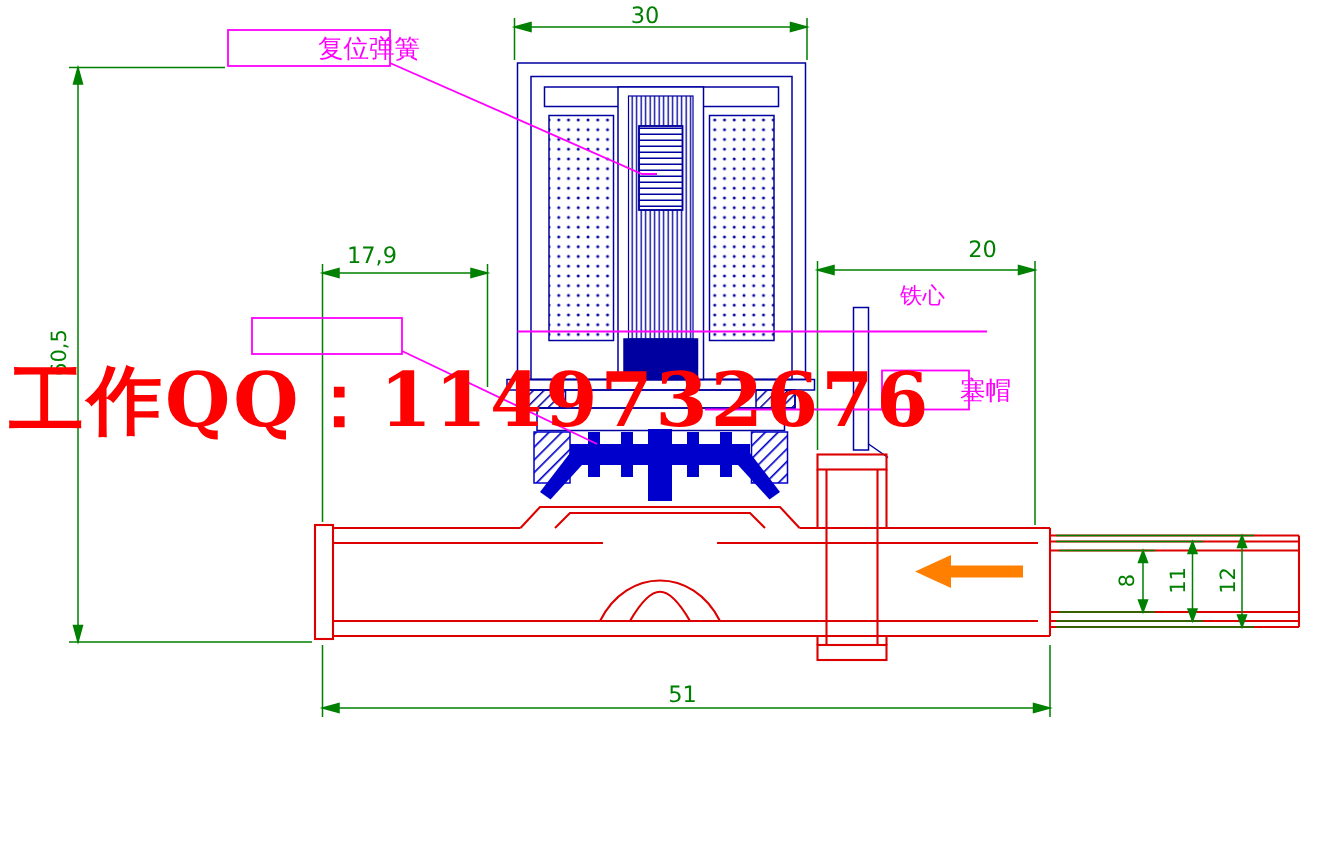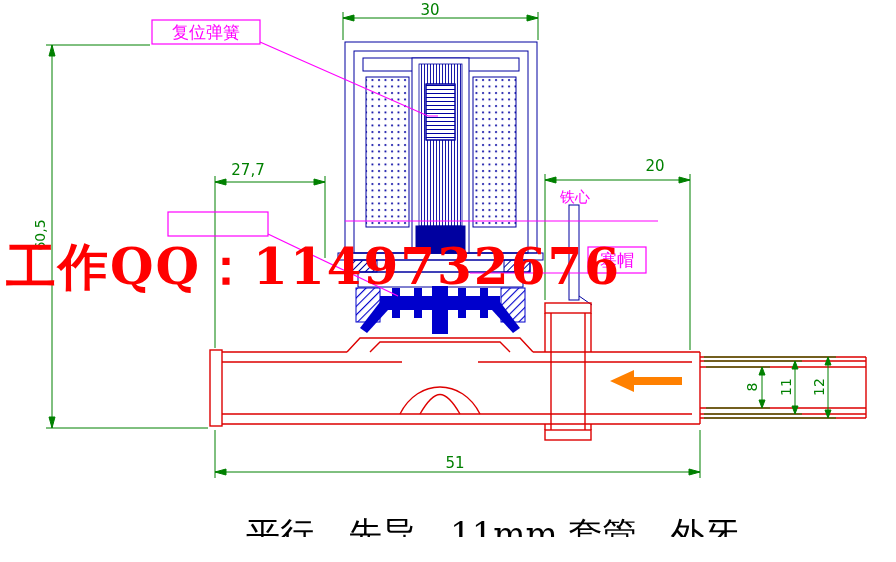--- a/index.html
+++ b/index.html
@@ -2,21 +2,21 @@
 <html><head>
 <meta charset="utf-8">
 <style>
   html,body{margin:0;padding:0;background:#fff;}
   #canvas{position:relative;width:896px;height:537px;background:#ffffff;overflow:hidden;
           font-family:"DejaVu Sans",sans-serif;}
   #drawing-svg{position:absolute;left:0;top:0;z-index:1;}
   .dim-text{position:absolute;color:#008000;font-size:15px;z-index:3;text-align:center;}
   .dim-text.rot{transform:translate(-50%,-50%) rotate(-90deg);white-space:nowrap;font-size:14px;}
   .mlabel{position:absolute;color:#ff00ff;font-size:17px;z-index:4;
-          display:flex;align-items:center;justify-content:center;white-space:nowrap;}
+          display:flex;align-items:center;justify-content:center;white-space:nowrap;padding-left:40px;}
   #watermark{position:absolute;left:6px;top:234px;color:#ff0000;z-index:10;
              font-family:"DejaVu Serif",serif;font-weight:bold;font-size:50px;
              letter-spacing:2px;white-space:nowrap;}
   #note{position:absolute;left:246px;top:512px;color:#000000;z-index:6;
         font-family:"DejaVu Serif",serif;font-size:34px;white-space:nowrap;}
 </style>
 </head>
 <body>
 
 <div id="canvas">
@@ -136,29 +136,28 @@
       <path d="M260,42 L428,116 H438"></path>
       <rect x="168" y="212" width="100" height="24"></rect>
       <path d="M268,234 L398,296"></path>
       <path d="M345,221 H658"></path>
       <rect x="588" y="247" width="58" height="26"></rect>
       <path d="M470,273 H588"></path>
     </g>
   </svg>
 
   <span class="dim-text" style="left:410px;top:1px;width:40px;">30</span>
-  <span class="dim-text" style="left:218px;top:161px;width:60px;">27,7</span>
+  <span class="dim-text" style="left:218px;top:161px;width:60px;">17,9</span>
   <span class="dim-text" style="left:635px;top:157px;width:40px;">20</span>
   <span class="dim-text" style="left:435px;top:454px;width:40px;">51</span>
   <span class="dim-text rot" style="left:40px;top:235px;">60,5</span>
   <span class="dim-text rot" style="left:752px;top:387px;">8</span>
   <span class="dim-text rot" style="left:786px;top:387px;">11</span>
   <span class="dim-text rot" style="left:819px;top:387px;">12</span>
 
   <div class="mlabel" style="left:152px;top:20px;width:108px;height:24px;">复位弹簧</div>
   <div class="mlabel" style="left:560px;top:188px;font-size:15px;">铁心</div>
   <div class="mlabel" style="left:588px;top:247px;width:58px;height:26px;">塞帽</div>
 
   <div id="watermark">工作QQ：1149732676</div>
 
-  <div id="note">平行、先导、11mm 套管、外牙。</div>
 
 </div>
 
 </body></html>

